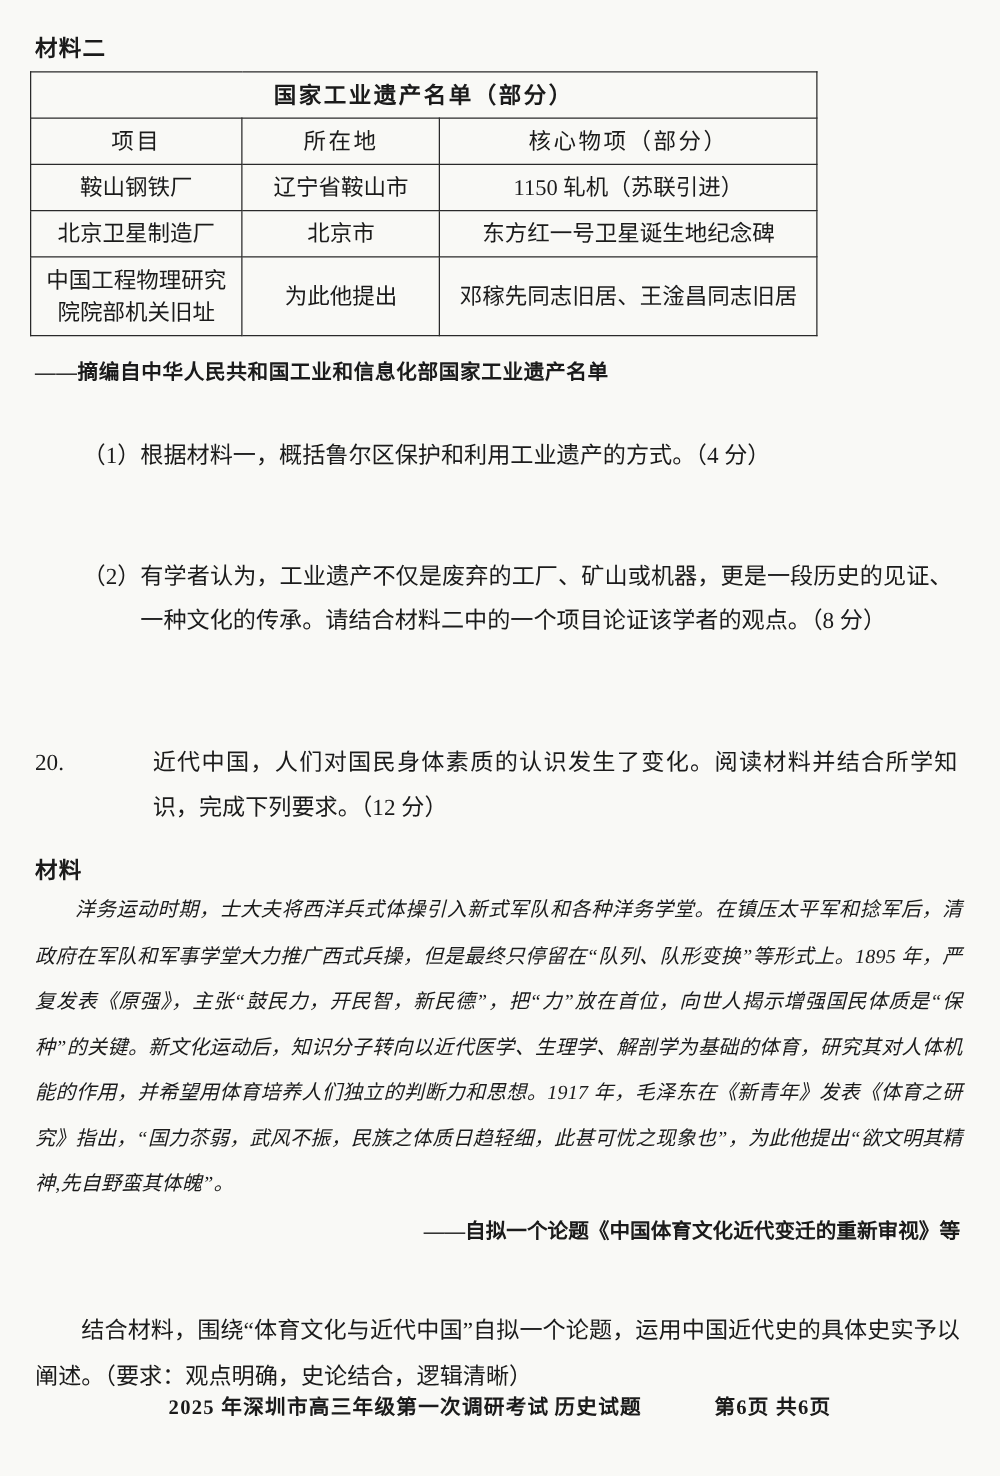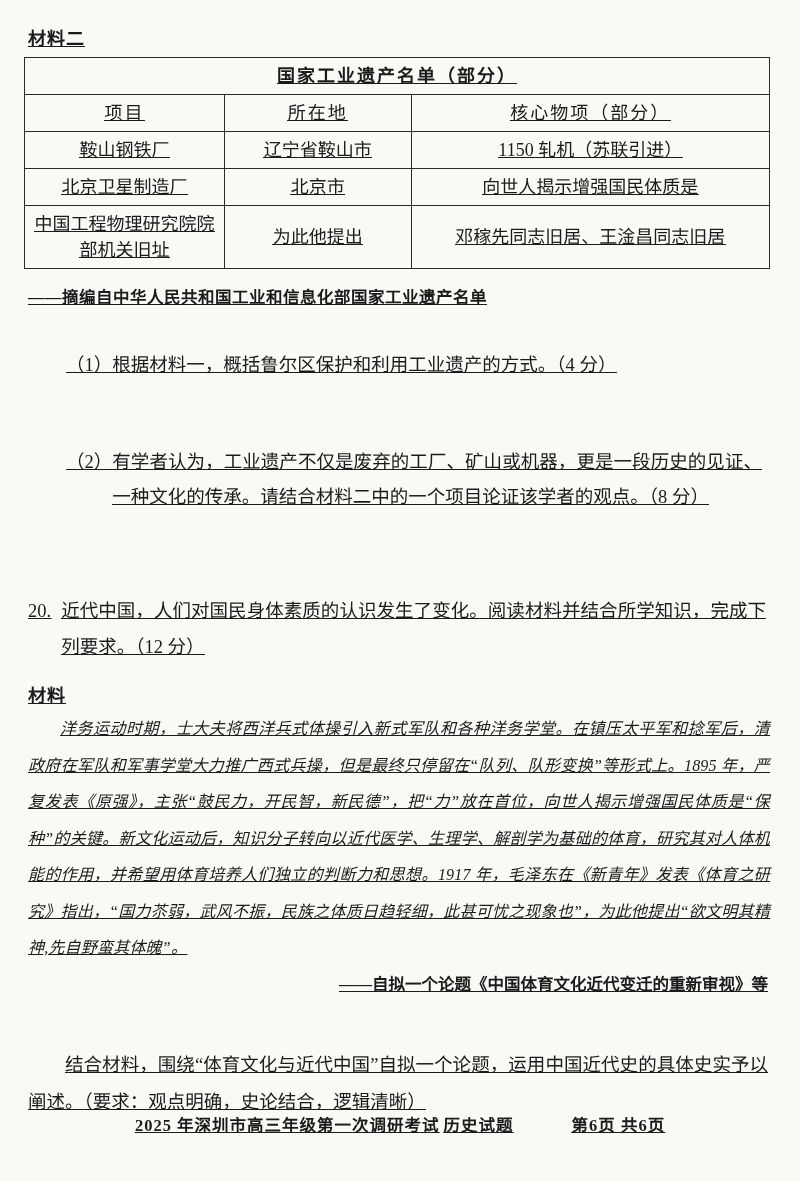--- a/index.html
+++ b/index.html
@@ -1,15 +1,15 @@
 <!DOCTYPE html>
 <html lang="zh-CN"><head>
 <meta charset="utf-8">
 <style>
-  * { margin: 0; padding: 0; box-sizing: border-box; text-decoration: underline; }
+  * { margin: 0; padding: 0; box-sizing: border-box; }
   html, body { width: 800px; }
   body {
     font-family: "Liberation Serif", "DejaVu Serif", serif;
     color: #1b1b1b;
     background: #e9e9e7;
   }
   .page {
     position: relative;
     width: 800px;
     height: 1181px;
@@ -20,21 +20,21 @@
 
   .mat-label {
     font-family: "Liberation Sans", "DejaVu Sans", sans-serif;
     font-weight: bold;
     font-size: 18px;
     letter-spacing: 1px;
   }
 
   
   table.heritage {
-    width: 746px;
+    width: 630px;
     margin-top: 7px;
     margin-left: -4px;
     border-collapse: collapse;
     font-size: 18px;
   }
   table.heritage td, table.heritage th {
     border: 1.6px solid #2a2a2a;
     padding: 5px 8px;
     text-align: center;
     font-weight: normal;
@@ -72,23 +72,24 @@
   .sub-q .marker { white-space: nowrap; }
   .sub-q .q-text { flex: 1; text-align: justify; }
   .q1 { margin-top: 40px; }
   .q2 { margin-top: 62px; }
 
   .q20 {
     display: flex;
     margin-top: 78px;
     font-size: 18.5px;
     line-height: 36px;
+    gap: 29px;
   }
   .q20 .marker { white-space: nowrap; padding-right: 10px; }
-  .q20 .q-text { flex: 1; text-align: justify; padding-right: 4px; }
+  .q20 .q-text { flex: 1; text-align: justify; padding-right: 4px; margin-left: 32px; }
 
   .mat2-label { margin-top: 16px; }
 
   .material-para {
     margin-top: 4px;
     font-size: 16px;
     line-height: 36.5px;
     text-align: justify;
     text-indent: 2em;
     font-style: italic;
@@ -151,21 +152,21 @@
           <th>核心物项（部分）</th>
         </tr>
         <tr class="row-std">
           <td>鞍山钢铁厂</td>
           <td>辽宁省鞍山市</td>
           <td>1150 轧机（苏联引进）</td>
         </tr>
         <tr class="row-std">
           <td>北京卫星制造厂</td>
           <td>北京市</td>
-          <td>向世人揭示增强国民体质是</td>
+          <td>东方红一号卫星诞生地纪念碑</td>
         </tr>
         <tr>
           <td class="wrap">中国工程物理研究院院部机关旧址</td>
           <td>为此他提出</td>
           <td>邓稼先同志旧居、王淦昌同志旧居</td>
         </tr>
       </tbody>
     </table>
 
     <div class="source-line">——摘编自中华人民共和国工业和信息化部国家工业遗产名单</div>

